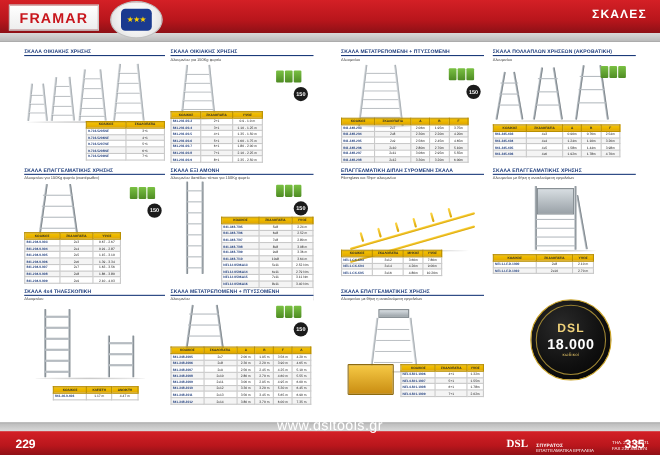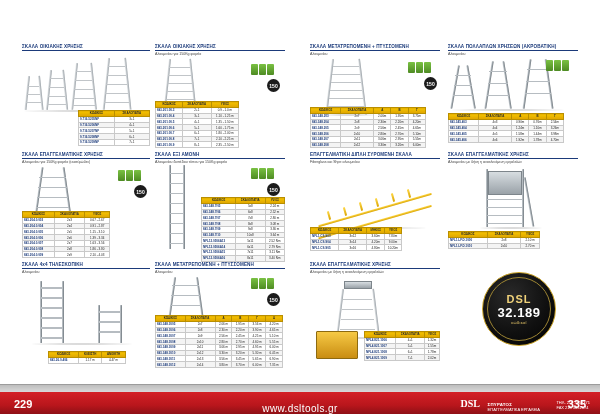--- a/index.html
+++ b/index.html
@@ -153,22 +153,22 @@
     position:absolute; left:0; bottom:22px; width:600px; height:8px;
     background:linear-gradient(180deg,#bdbdbd,#d9d9d9);
     border-top:1px solid #9c9c9c;
   }
   .pageno {
     position:absolute; bottom:4px; font-size:11px; color:#ffffff; font-weight:bold;
   }
   .pageno.left { left:14px; }
   .pageno.right { right:14px;margin-left:48px; }
   .footer-url {
-    position:absolute; bottom:0; left:50%; transform:translateX(-50%);
-    font-size:10px; color:#ffffff; letter-spacing:0.4px;
+    position:absolute; bottom:20px; left:50%; transform:translateX(-50%);
+    font-size:13px; color:#ffffff; letter-spacing:0.4px;
   }
   .footer-company {
     position:absolute; bottom:2px; right:60px; color:#fff; font-size:4px; line-height:1.25;
     text-align:left;
   }
   .footer-company .nm { font-weight:bold; font-size:4.4px; letter-spacing:0.2px; }
   .footer-logo {
     position:absolute; bottom:5px; right:120px; color:#fff;
     font-size:10px; font-weight:bold; font-family:"Liberation Serif", serif;
   }
@@ -184,20 +184,31 @@
   .toolimg {
     position:absolute; background:linear-gradient(180deg,#f6c945,#c98d12);
     border:0.4px solid #8d6a10; border-radius:1px;
   }
 </style>
 </head>
 <body>
 
 <div class="page">
 
+  <div class="header">
+    <div class="redband"></div>
+    <div class="greyband"></div>
+    <div class="logo">
+      <span>FRAMAR</span>
+    </div>
+    <div class="eu-badge">
+      <div class="inner">★★★</div>
+    </div>
+    <div class="header-title">ΣΚΑΛΕΣ</div>
+  </div>
 
   <div class="panel" style="left:22px; top:44px; width:128px; height:100px;">
     <div class="panel-title">ΣΚΑΛΑ ΟΙΚΙΑΚΗΣ ΧΡΗΣΗΣ</div>
     <div class="panel-body" style="height:88px;">
 
       <div class="art" style="left:0; top:2px; width:128px; height:58px;">
         <div class="sl-leg" style="left:6px; top:22px; height:34px; transform:rotate(6deg);"></div>
         <div class="sl-leg" style="left:16px; top:22px; height:34px; transform:rotate(-6deg);"></div>
         <div class="sl-step" style="left:6px; top:32px; width:11px;"></div>
         <div class="sl-step" style="left:5px; top:40px; width:13px;"></div>
@@ -914,21 +925,21 @@
               <td>2.02m</td>
             </tr>
         </tbody>
       </table>
     </div>
   </div>
 
   <div class="seal" style="left:482px; top:272px;">
     <div class="ring"></div>
     <div class="s1">DSL</div>
-    <div class="s2">32.189</div>
+    <div class="s2">18.000</div>
     <div class="s3">κωδικοί</div>
   </div>
 
   <div class="footer">
     <div class="greyband"></div>
     <div class="redband"></div>
     <div class="pageno left">229</div>
     <div class="pageno right">335</div>
     <div class="footer-url">www.dsltools.gr</div>
     <div class="footer-logo">DSL</div>

